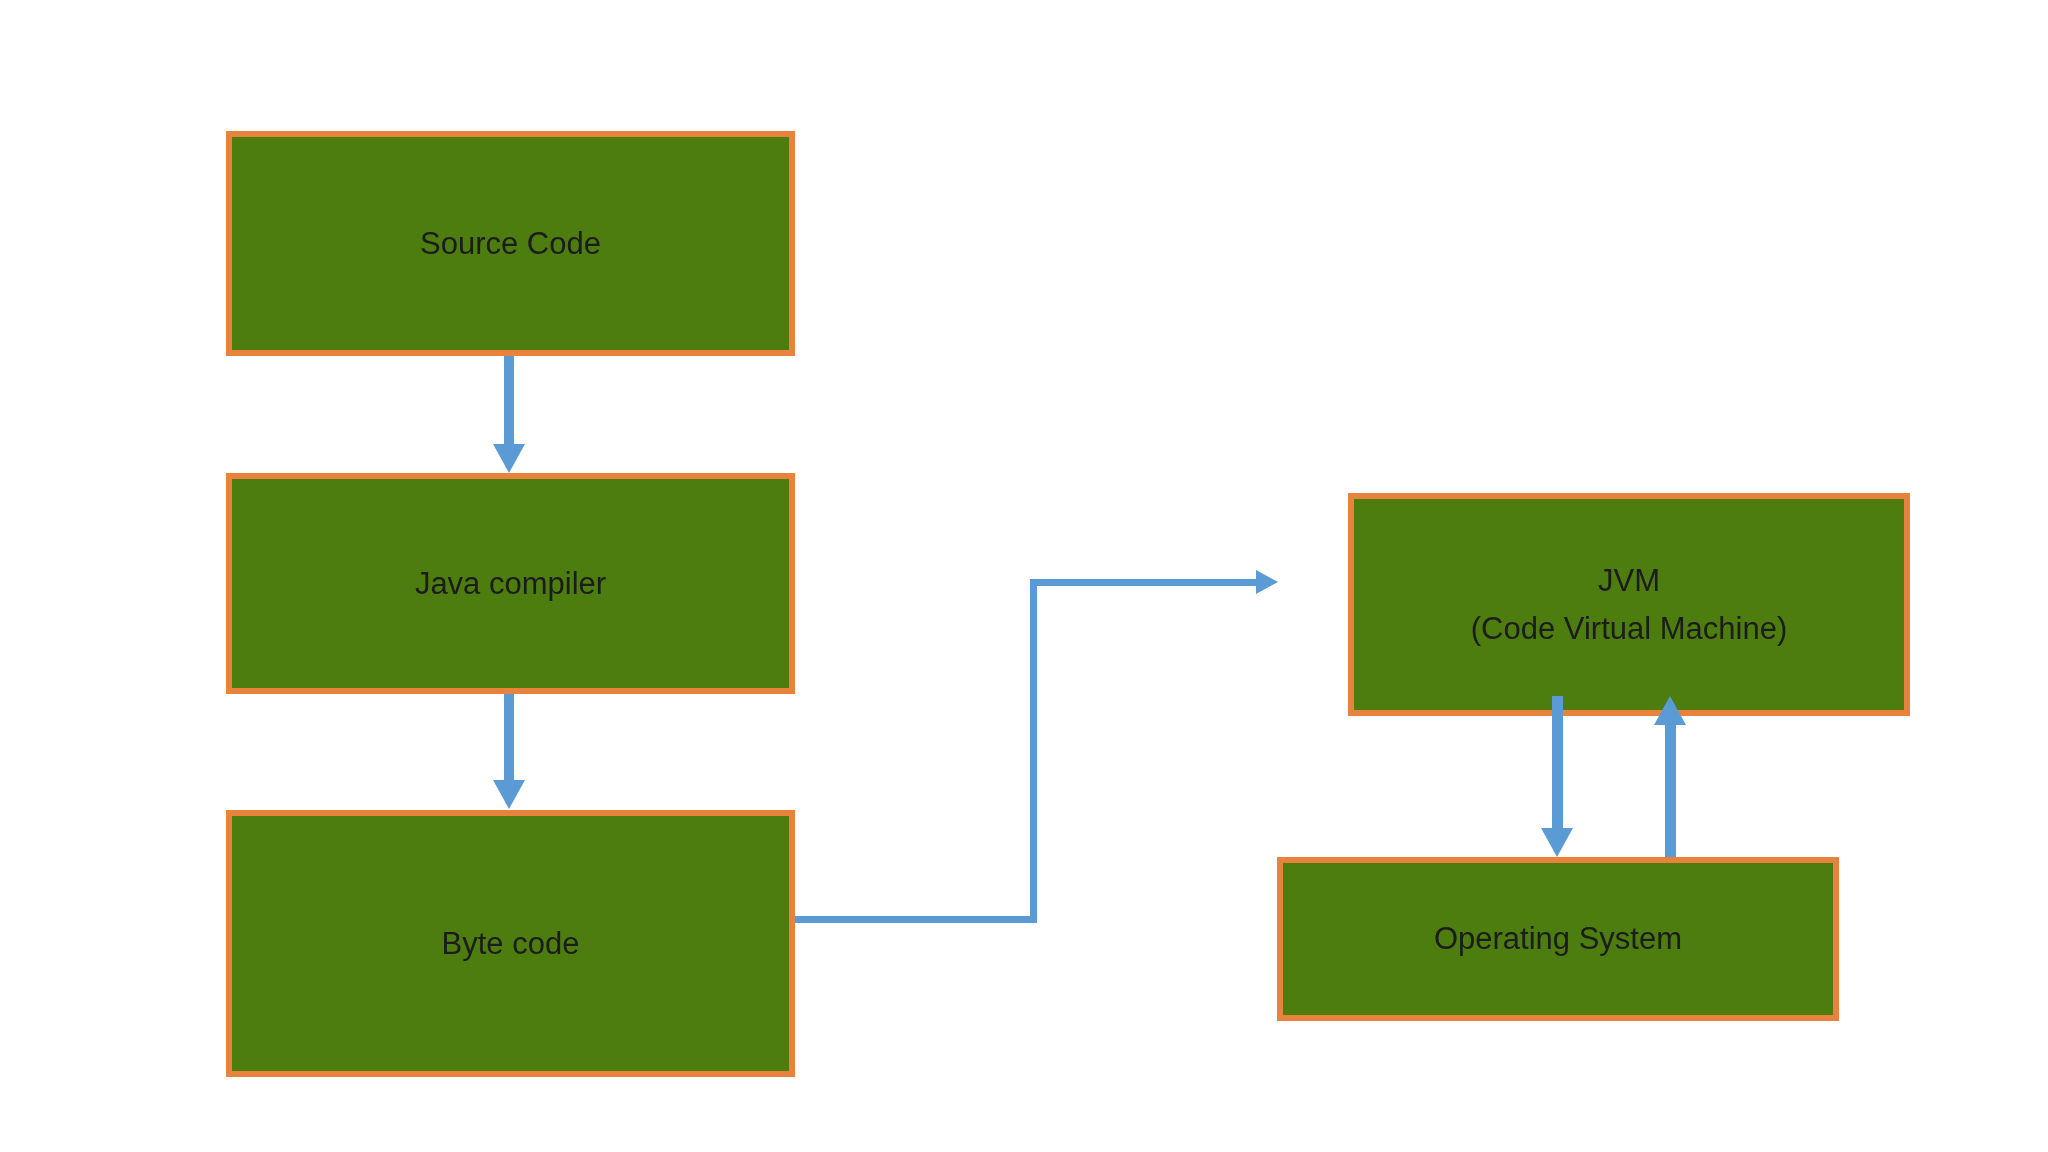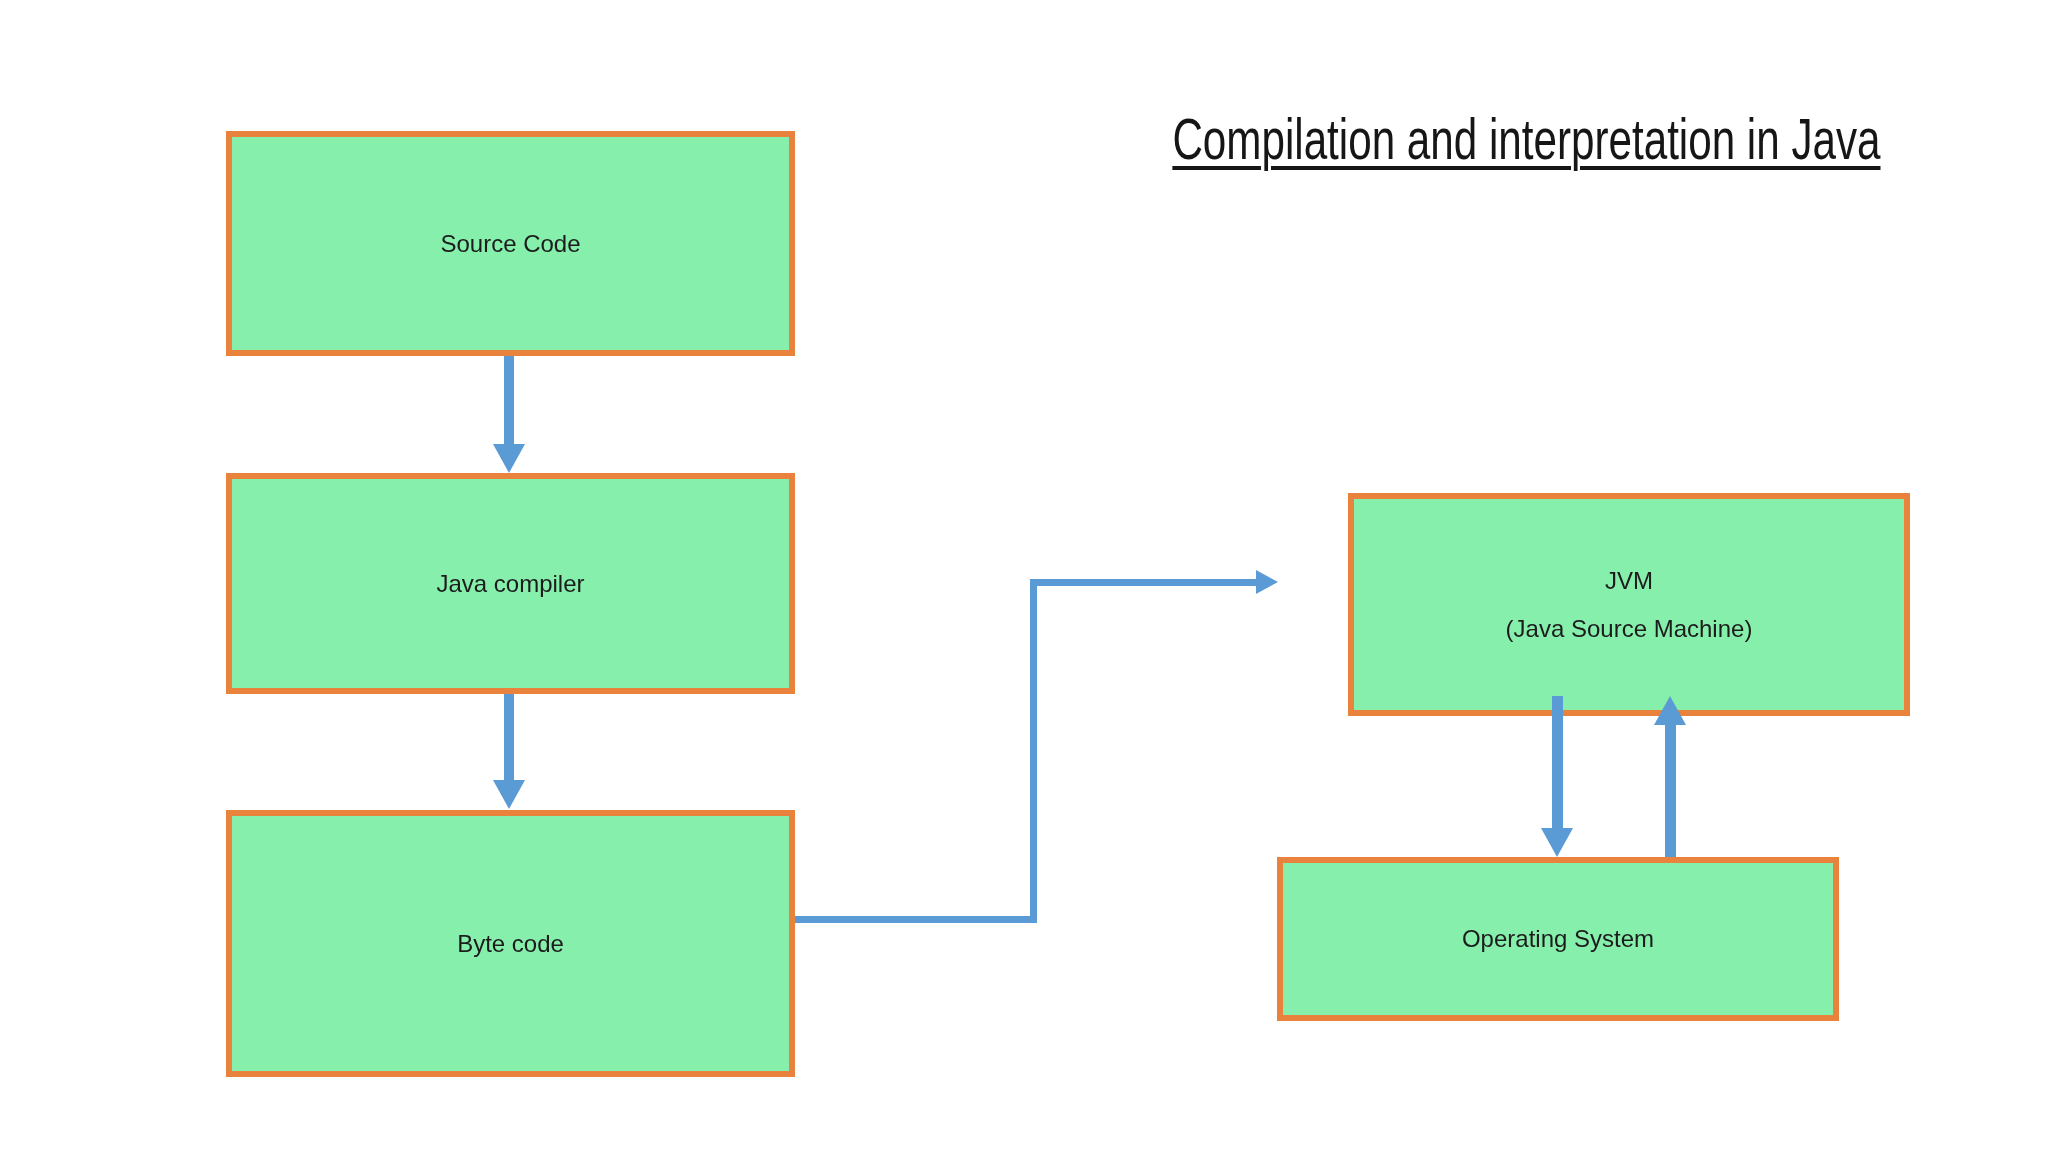--- a/index.html
+++ b/index.html
@@ -36,28 +36,28 @@
     text-decoration: underline;
     text-decoration-thickness: 4px;
     text-underline-offset: 7px;
   }
 
   
   .node {
     position: absolute;
     box-sizing: border-box;
     border: 6px solid #e8823c;
-    background: #86efac;
+    background: #4d7c0f;
     display: flex;
     flex-direction: column;
     align-items: center;
     justify-content: center;
     text-align: center;
     color: #1c1c1c;
-    font-size: 24px;
+    font-size: 31px;
     line-height: 48px;
   }
   #box-source-code   { left: 226px;  top: 131px; width: 569px; height: 225px; }
   #box-java-compiler { left: 226px;  top: 473px; width: 569px; height: 221px; text-align: center; }
   #box-byte-code     { left: 226px;  top: 810px; width: 569px; height: 267px; }
   #box-jvm           { left: 1348px; top: 473px; width: 562px; height: 223px; margin-top: 20px; }
   #box-os            { left: 1277px; top: 857px; width: 562px; height: 164px; }
 
   
   .shaft-v { position: absolute; width: 10px; background: #5b9bd5; }
@@ -98,39 +98,36 @@
   #c1-seg1  { left: 795px;  top: 916px; width: 242px; }
   #c1-seg2  { left: 1030px; top: 579px; height: 344px; width: 7px; position: absolute; background: #5b9bd5; }
   #c1-seg3  { left: 1030px; top: 579px; width: 226px; }
   #c1-head  { left: 1256px; top: 570px; }
 </style>
 </head>
 <body>
 
 <div id="canvas">
 
-  <div class="title-wrap">
-    <span class="title">Compilation and interpretation in Java</span>
-  </div>
 
   <div class="node" id="box-source-code">
     <span>Source Code</span>
   </div>
 
   <div class="node" id="box-java-compiler">
     <span>Java compiler</span>
   </div>
 
   <div class="node" id="box-byte-code">
     <span>Byte code</span>
   </div>
 
   <div class="node" id="box-jvm">
     <span>JVM</span>
-    <span>(Java Source Machine)</span>
+    <span>(Code Virtual Machine)</span>
   </div>
 
   <div class="node" id="box-os">
     <span>Operating System</span>
   </div>
 
   <div>
     <div class="shaft-v" id="a1-shaft"></div>
     <div class="head-down" id="a1-head"></div>
   </div>

